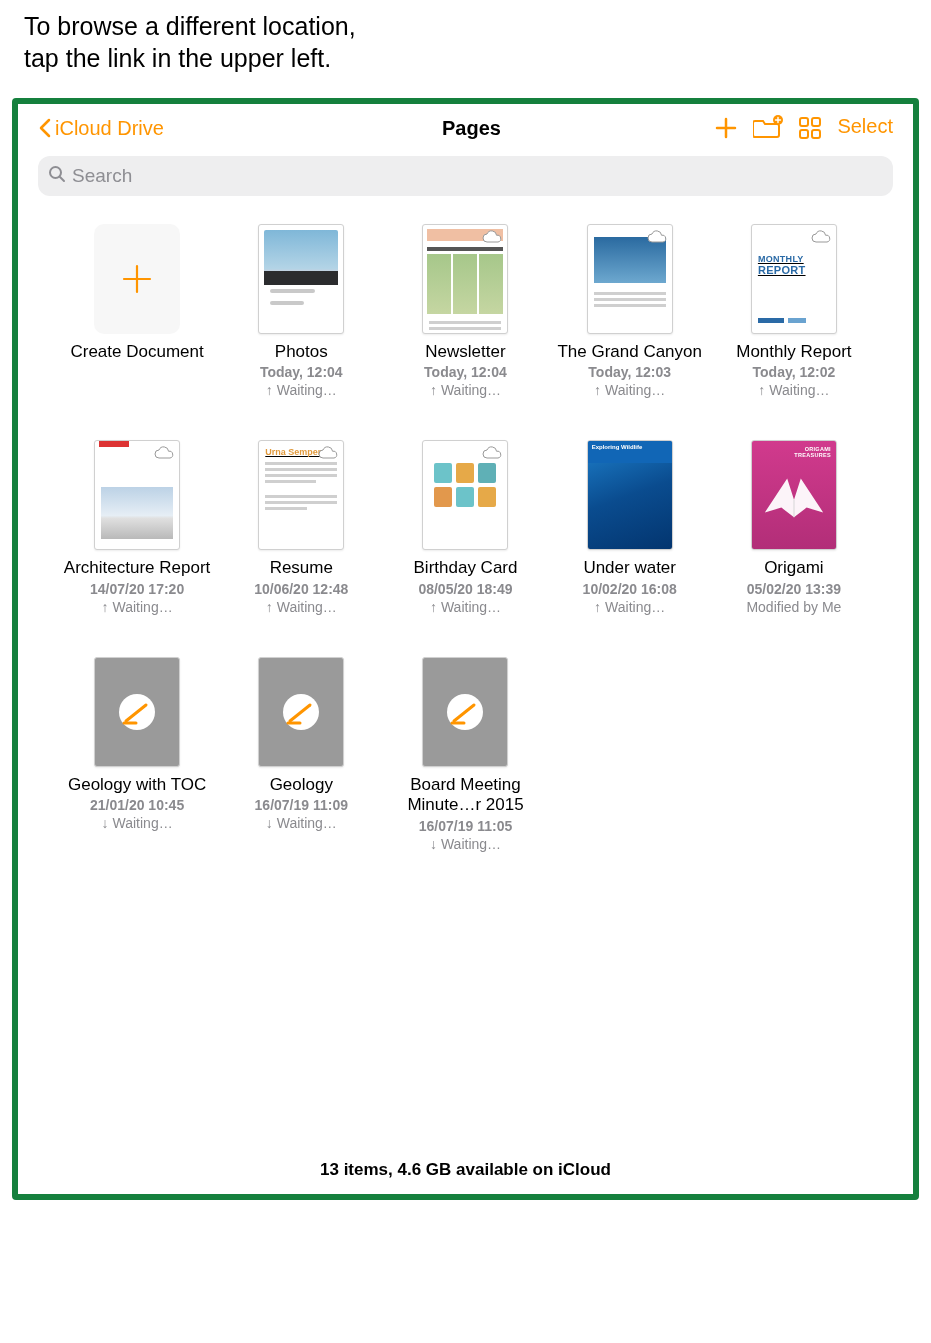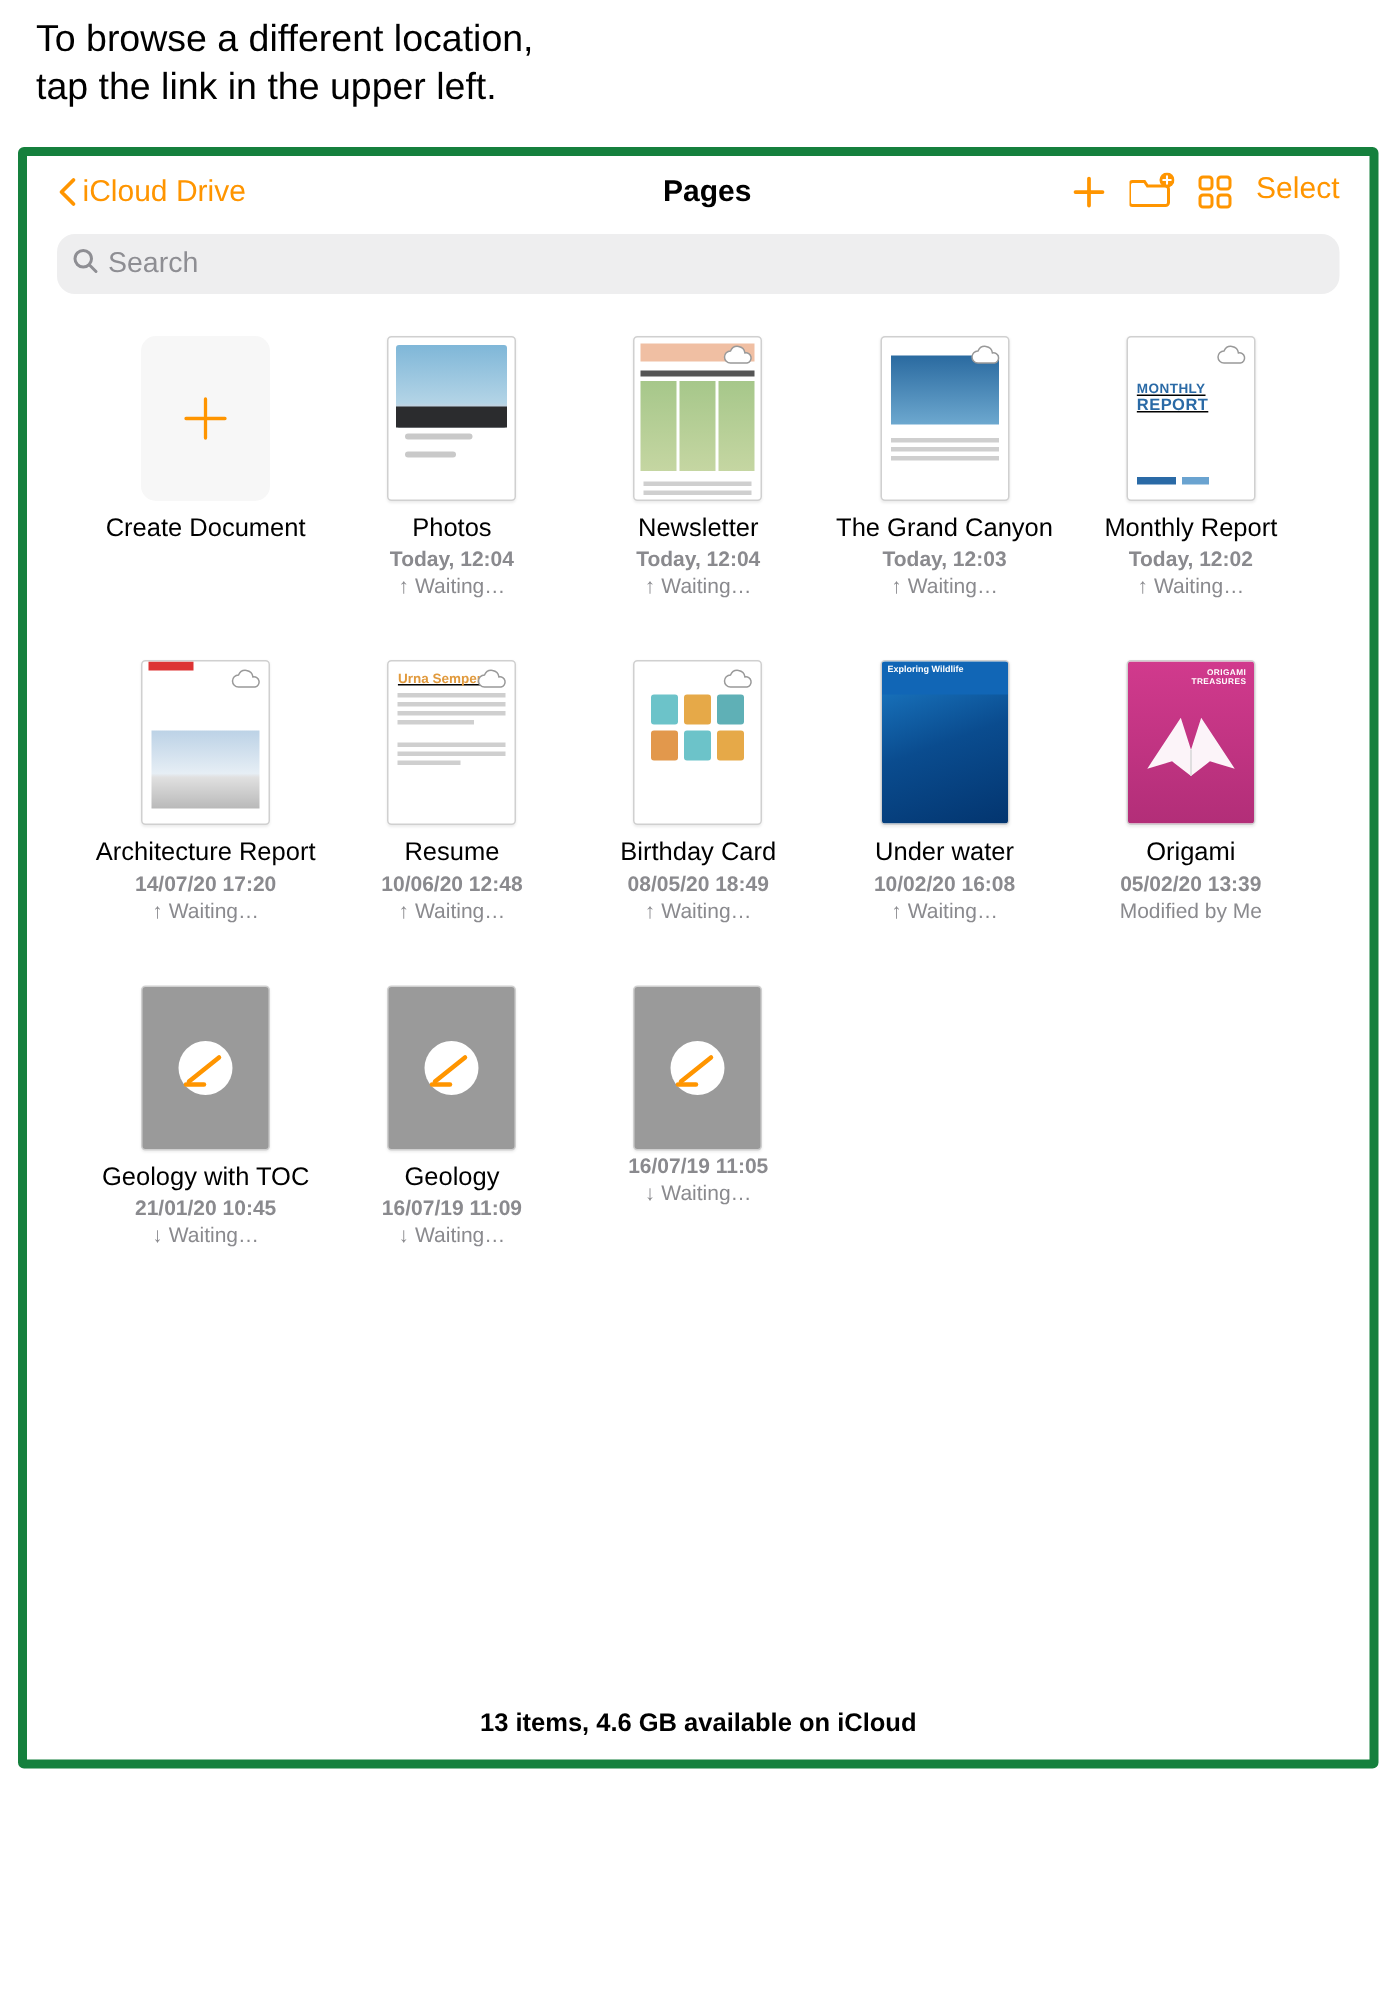--- a/index.html
+++ b/index.html
@@ -474,20 +474,21 @@
     </div>
 
     <div class="tile">
       <div class="thumb gray-doc">
         <svg class="pages-icon" viewBox="0 0 42 42">
           <circle cx="21" cy="21" r="18" fill="#fff"></circle>
           <path d="M10 30 L30 14" stroke="#ff9500" stroke-width="3" stroke-linecap="round"></path>
           <path d="M8 32 L20 32" stroke="#ff9500" stroke-width="3" stroke-linecap="round"></path>
         </svg>
       </div>
+      <div class="tile-name">Board Meeting Minute…r 2015</div>
       <div class="tile-sub">16/07/19 11:05</div>
       <div class="tile-status">
           <span>↓</span>
           <span>Waiting…</span>
         </div>
     </div>
 
 
   </div>
 

